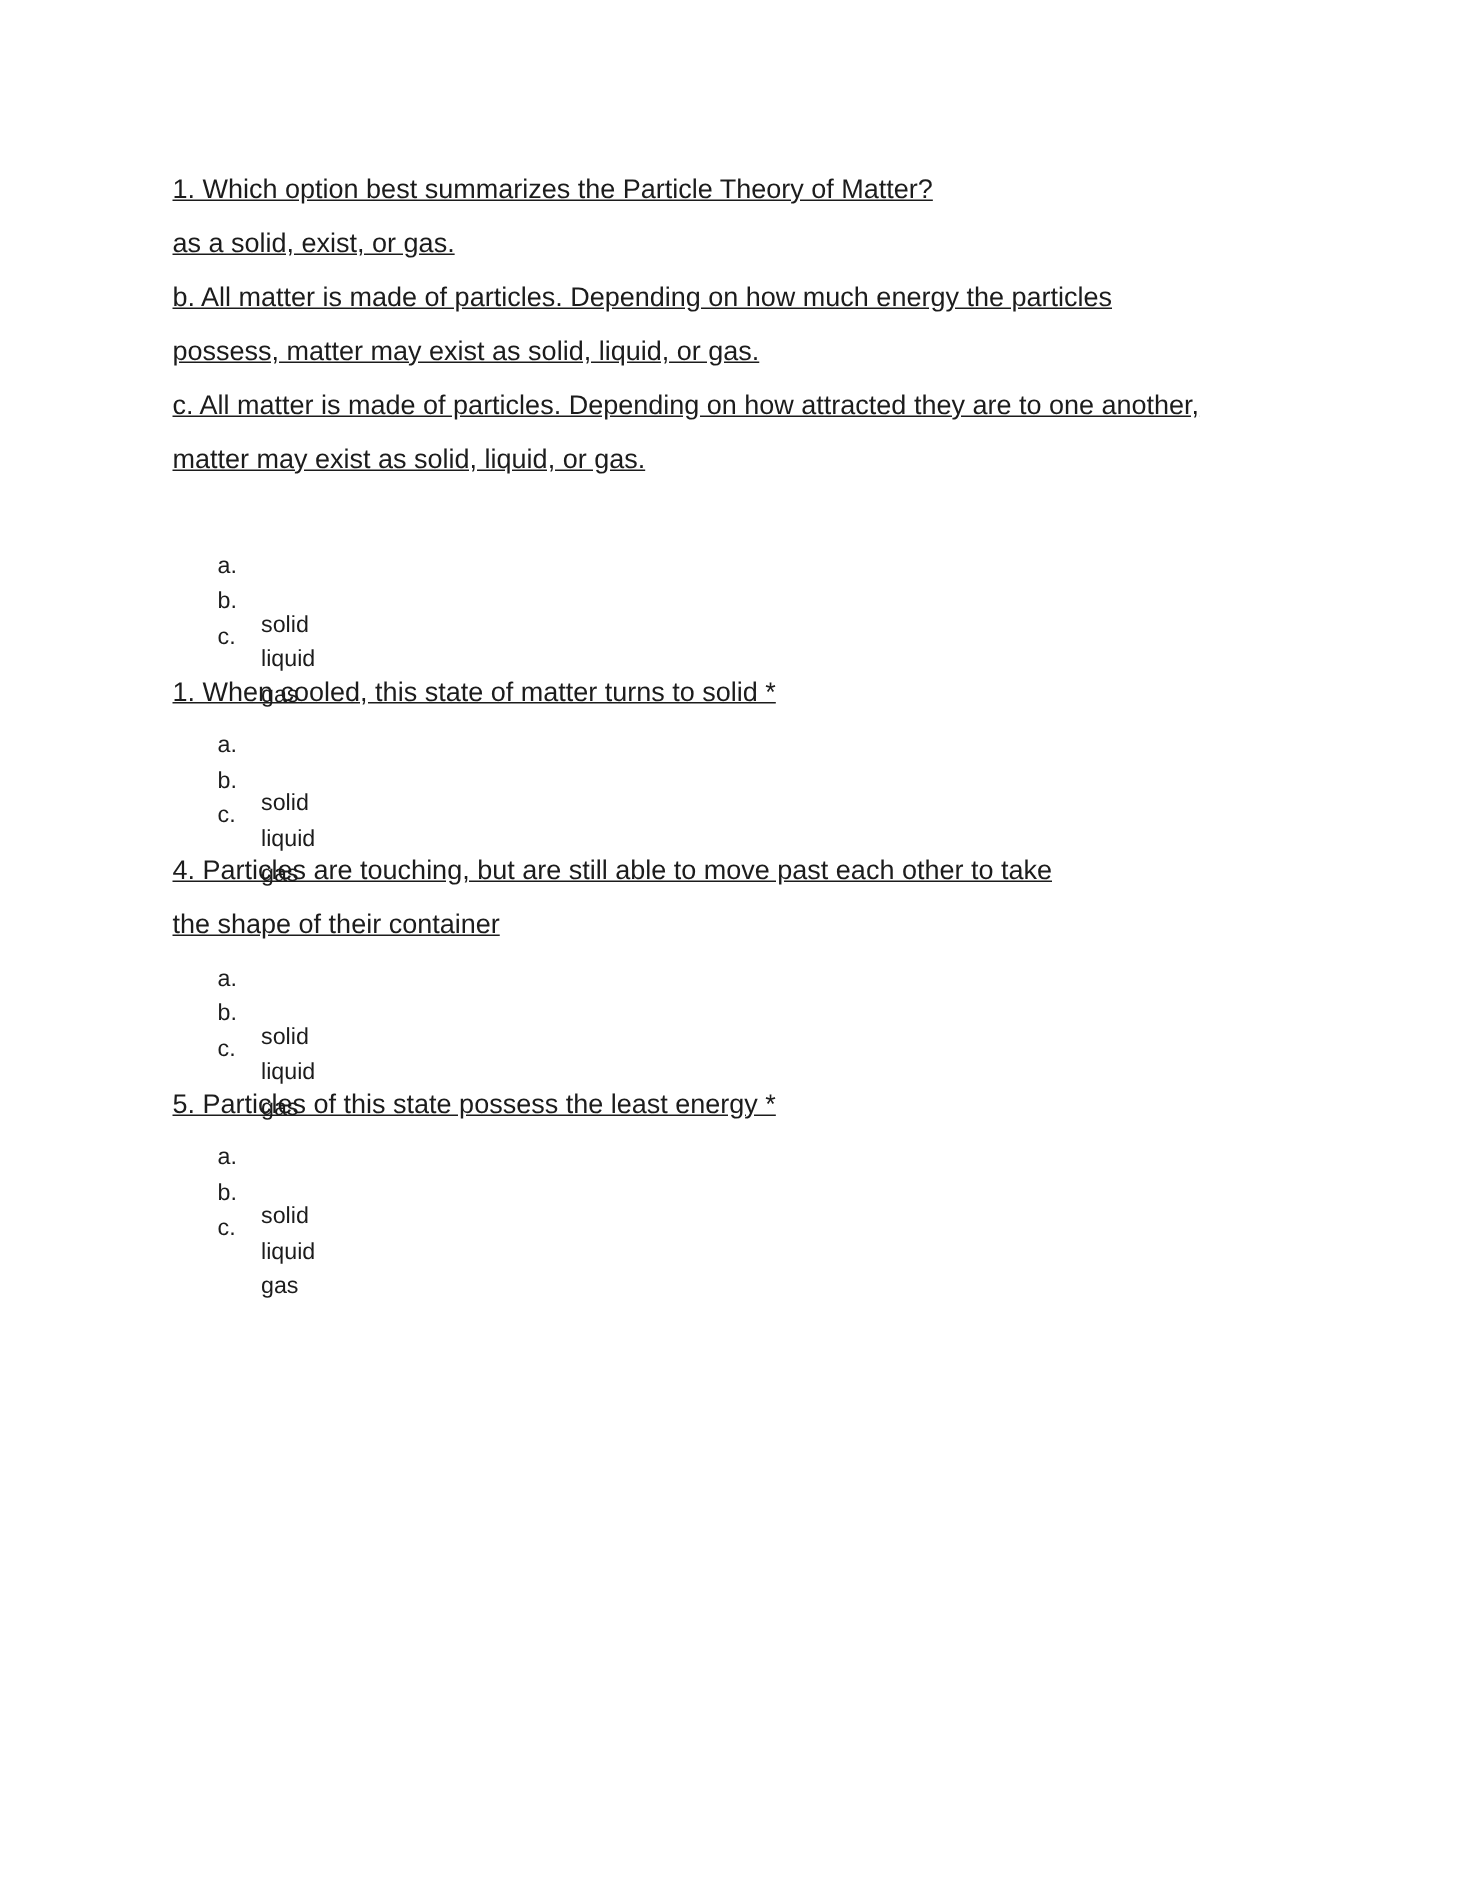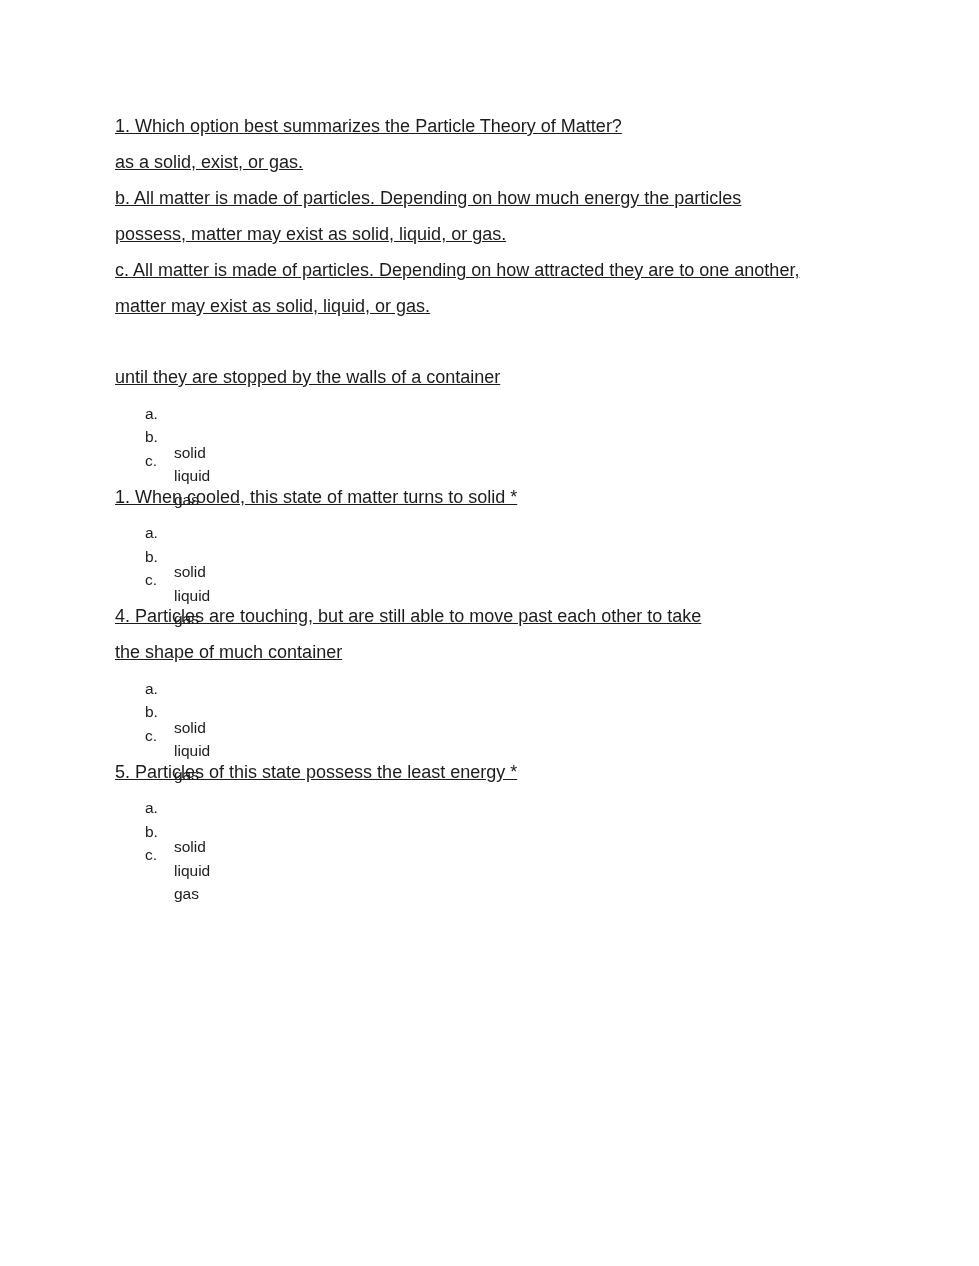--- a/index.html
+++ b/index.html
@@ -48,21 +48,20 @@
 
   <div class="para-line">1. Which option best summarizes the Particle Theory of Matter?</div>
   <div class="para-line">as a solid, exist, or gas.</div>
   <div class="para-line">b. All matter is made of particles. Depending on how much energy the particles</div>
   <div class="para-line">possess, matter may exist as solid, liquid, or gas.</div>
   <div class="para-line">c. All matter is made of particles. Depending on how attracted they are to one another,</div>
   <div class="para-line">matter may exist as solid, liquid, or gas.</div>
 
   <div class="spacer"></div>
 
-  <div class="para-line">until they are stopped by the walls of a container</div>
   <ul class="choice-list">
     <li class="choice-item">
       <span class="choice-marker">a.</span>
       <span class="choice-label">solid</span>
     </li>
     <li class="choice-item">
       <span class="choice-marker">b.</span>
       <span class="choice-label">liquid</span>
     </li>
     <li class="choice-item">
@@ -81,21 +80,21 @@
       <span class="choice-marker">b.</span>
       <span class="choice-label">liquid</span>
     </li>
     <li class="choice-item">
       <span class="choice-marker">c.</span>
       <span class="choice-label">gas</span>
     </li>
   </ul>
 
   <div class="para-line">4. Particles are touching, but are still able to move past each other to take</div>
-  <div class="para-line">the shape of much container</div>
+  <div class="para-line">the shape of their container</div>
   <ul class="choice-list">
     <li class="choice-item">
       <span class="choice-marker">a.</span>
       <span class="choice-label">solid</span>
     </li>
     <li class="choice-item">
       <span class="choice-marker">b.</span>
       <span class="choice-label">liquid</span>
     </li>
     <li class="choice-item">

